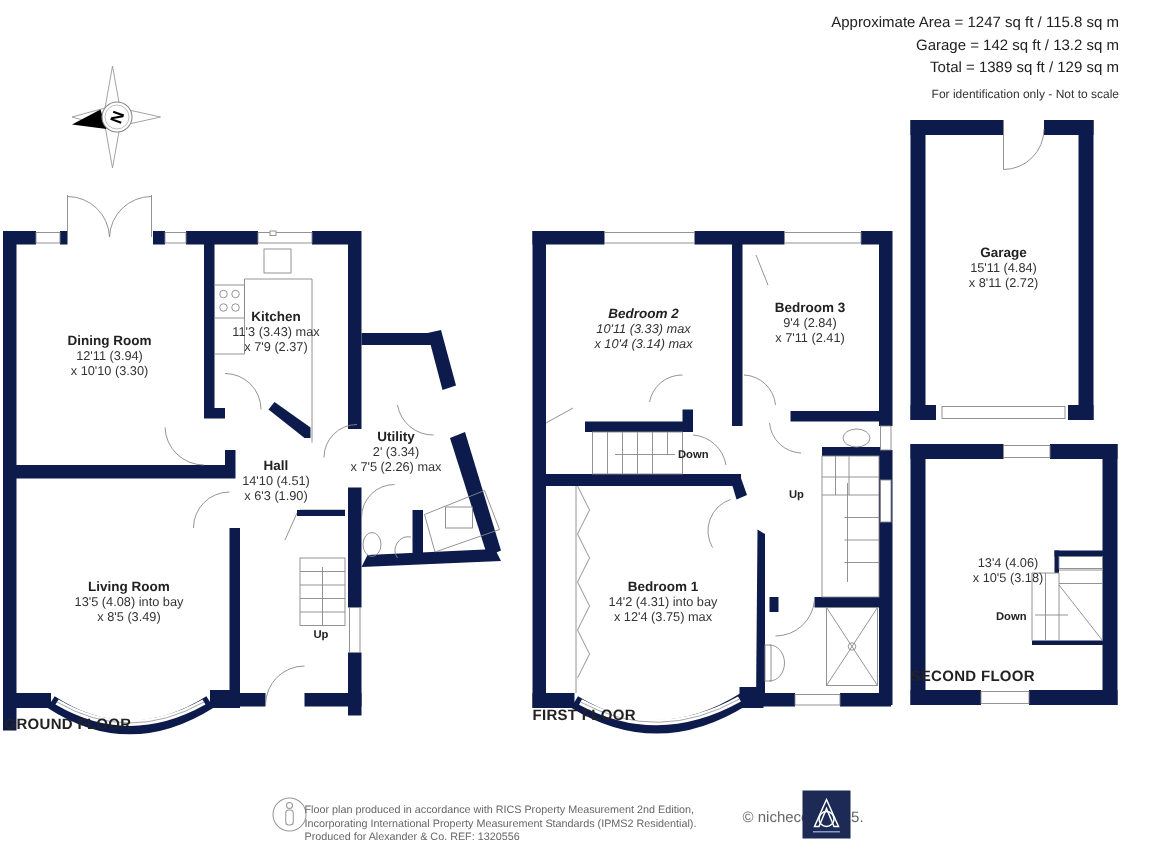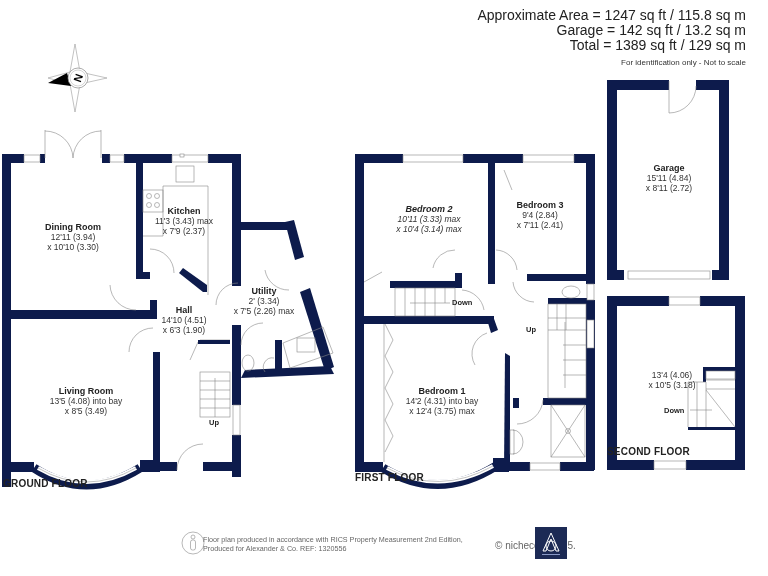--- a/index.html
+++ b/index.html
@@ -1,19 +1,19 @@
 <!DOCTYPE html>
 <html><head>
 <meta charset="utf-8">
 <style>
   html, body { margin: 0; padding: 0; background: #ffffff; }
   body { width: 768px; height: 576px; position: relative; overflow: hidden; font-family: "Liberation Sans", sans-serif; color: #222; }
   .abs { position: absolute; }
   .area { right: 22px; text-align: right; color: #222; }
-  .area .line { font-size: 14px; line-height: 15px; white-space: nowrap; }
+  .area .line { font-size: 10px; line-height: 15px; white-space: nowrap; }
   .area .note { font-size: 8px; margin-top: 5px; color: #333; }
   svg.plan { position: absolute; left: 0; top: 0; }
   .room-label { position: absolute; text-align: center; font-size: 8.5px; line-height: 10px; color: #333; white-space: nowrap; transform: translateX(-50%); }
   .room-label .name { font-weight: bold; font-size: 9px; color: #222; }
   .floor-label { position: absolute; font-weight: bold; font-size: 10px; color: #222; letter-spacing: 0.2px; }
   .stair-label { position: absolute; font-weight: bold; font-size: 7.5px; color: #222; }
   .footer-text { position: absolute; left: 203px; top: 536px; font-size: 7.2px; line-height: 8.8px; color: #666; white-space: nowrap; }
   .copyright { position: absolute; left: 495px; top: 540px; font-size: 10px; color: #666; white-space: nowrap; }
   .logo { position: absolute; left: 535px; top: 527px; width: 32px; height: 32px; background: #1c2a55; }
 </style>
@@ -330,20 +330,21 @@
 
 <div class="room-label" style="left:672px; top:370px;">
   <div>13'4 (4.06)</div>
   <div>x 10'5 (3.18)</div>
 </div>
 <div class="stair-label" style="left:664px; top:406px;">Down</div>
 <div class="floor-label" style="left:607px; top:446px;">SECOND FLOOR</div>
 
 <div class="footer-text">
   <div>Floor plan produced in accordance with RICS Property Measurement 2nd Edition,</div>
+  <div>Incorporating International Property Measurement Standards (IPMS2 Residential).</div>
   <div>Produced for Alexander &amp; Co.    REF: 1320556</div>
 </div>
 <div class="copyright">© nichecom 2025.</div>
 <div class="logo">
   <svg width="32" height="32" viewBox="0 0 32 32">
     <polygon points="16,6 8,24 11,24 16,12 21,24 24,24" fill="none" stroke="#fff" stroke-width="1"></polygon>
     <circle cx="16" cy="19" r="5" fill="none" stroke="#fff" stroke-width="1"></circle>
     <rect x="7" y="27" width="18" height="1" fill="#8a9ac8"></rect>
   </svg>
 </div>

